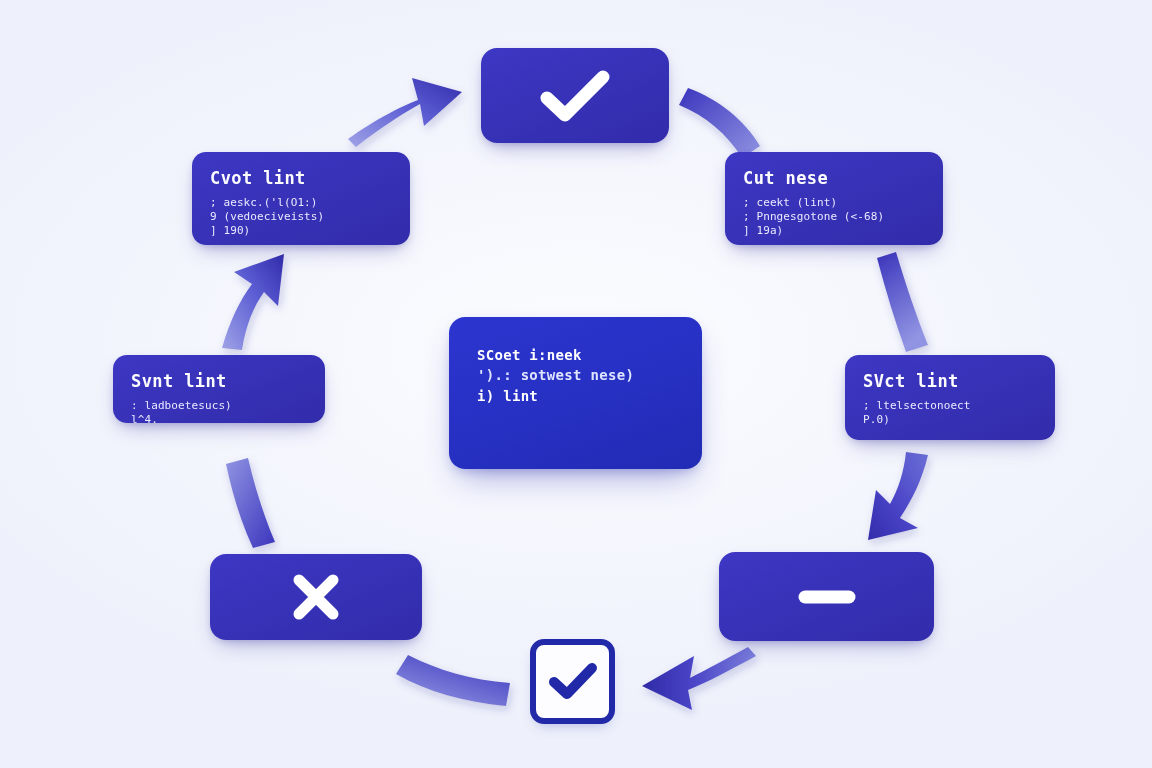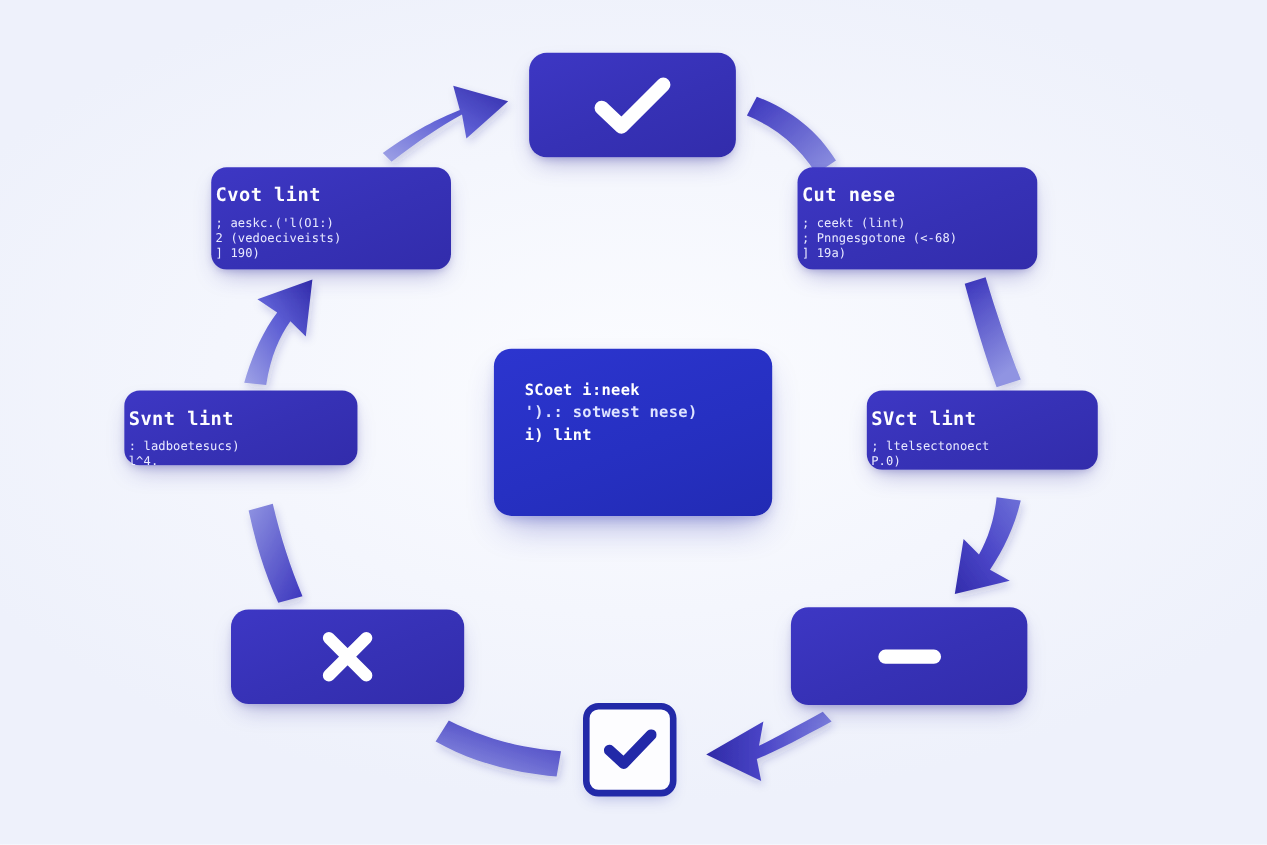--- a/index.html
+++ b/index.html
@@ -35,21 +35,21 @@
     box-sizing: border-box;
     border-radius: 14px;
     background: linear-gradient(158deg, #3d37c4 0%, #3631b5 55%, #322cab 100%);
     box-shadow:
       0 10px 22px -8px rgba(45, 40, 150, .40),
       0 3px 8px -3px rgba(45, 40, 150, .28);
   }
 
   
   .node.text-card {
-    padding: 16px 20px 14px 4px;
+    padding: 16px 20px 14px 18px;
     color: #ffffff;
   }
   .node .card-title {
     font-size: 17px;
     font-weight: bold;
     letter-spacing: .4px;
     line-height: 1.25;
     margin-bottom: 7px;
     color: #fdfdff;
     white-space: nowrap;
@@ -68,21 +68,21 @@
     align-items: center;
     justify-content: center;
   }
   .glyph { display: block; }
 
   
   #node-check-top   { left: 481px; top: 48px;  width: 188px; height: 95px;  border-radius: 16px; }
   #node-lint-right  { left: 725px; top: 152px; width: 218px; height: 93px; }
   #node-lint-left   { left: 192px; top: 152px; width: 218px; height: 93px; }
   #node-svc-left    { left: 113px; top: 355px; width: 212px; height: 68px; }
-  #node-svc-right   { left: 788px; top: 355px; width: 210px; height: 72px; border-radius: 14px; }
+  #node-svc-right   { left: 845px; top: 355px; width: 210px; height: 85px; border-radius: 14px; }
   #node-x-bottom    { left: 210px; top: 554px; width: 212px; height: 86px; border-radius: 16px; }
   #node-dash-bottom { left: 719px; top: 552px; width: 215px; height: 89px; border-radius: 16px; }
 
   
   #node-hub {
     position: absolute;
     z-index: 4;
     left: 449px; top: 317px;
     width: 253px; height: 152px;
     box-sizing: border-box;
@@ -198,21 +198,21 @@
 
   <div class="node icon-card" id="node-check-top">
     <svg class="glyph" width="70" height="52" viewBox="0 0 70 52">
       <path d="M7 28 L25 45 L63 7" stroke="#ffffff" stroke-width="13" stroke-linecap="round" stroke-linejoin="round" fill="none"></path>
     </svg>
   </div>
 
   <div class="node text-card" id="node-lint-left">
     <div class="card-title">Cvot lint</div>
     <div class="card-line">; aeskc.('l(O1:)</div>
-    <div class="card-line">2 (vedoeciveists)</div>
+    <div class="card-line">9 (vedoeciveists)</div>
     <div class="card-line">] 190)</div>
   </div>
 
   <div class="node text-card" id="node-lint-right">
     <div class="card-title">Cut nese</div>
     <div class="card-line">; ceekt (lint)</div>
     <div class="card-line">; Pnngesgotone (&lt;-68)</div>
     <div class="card-line">] 19a)</div>
   </div>
 

